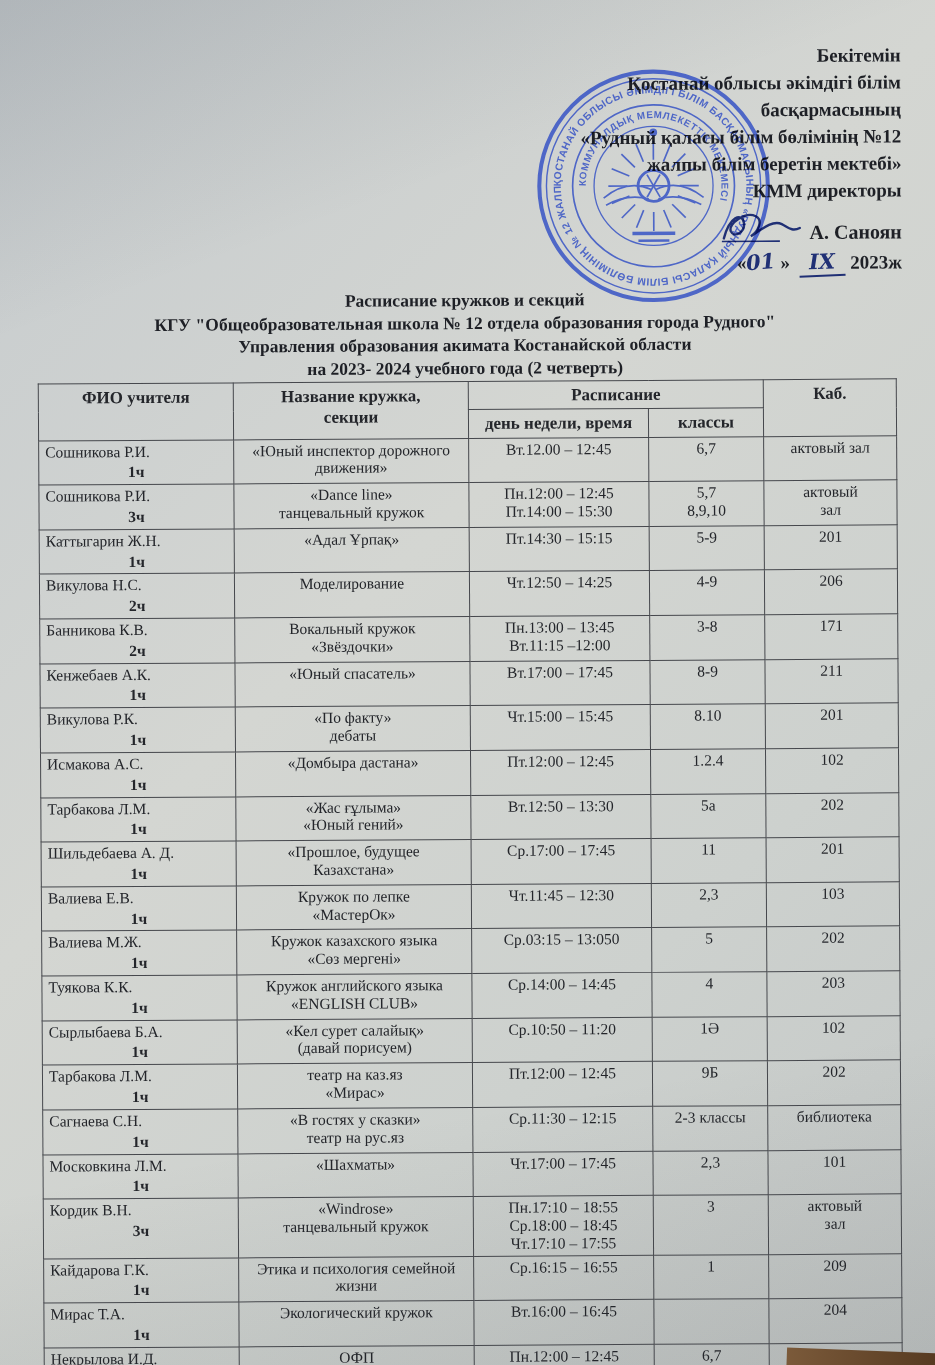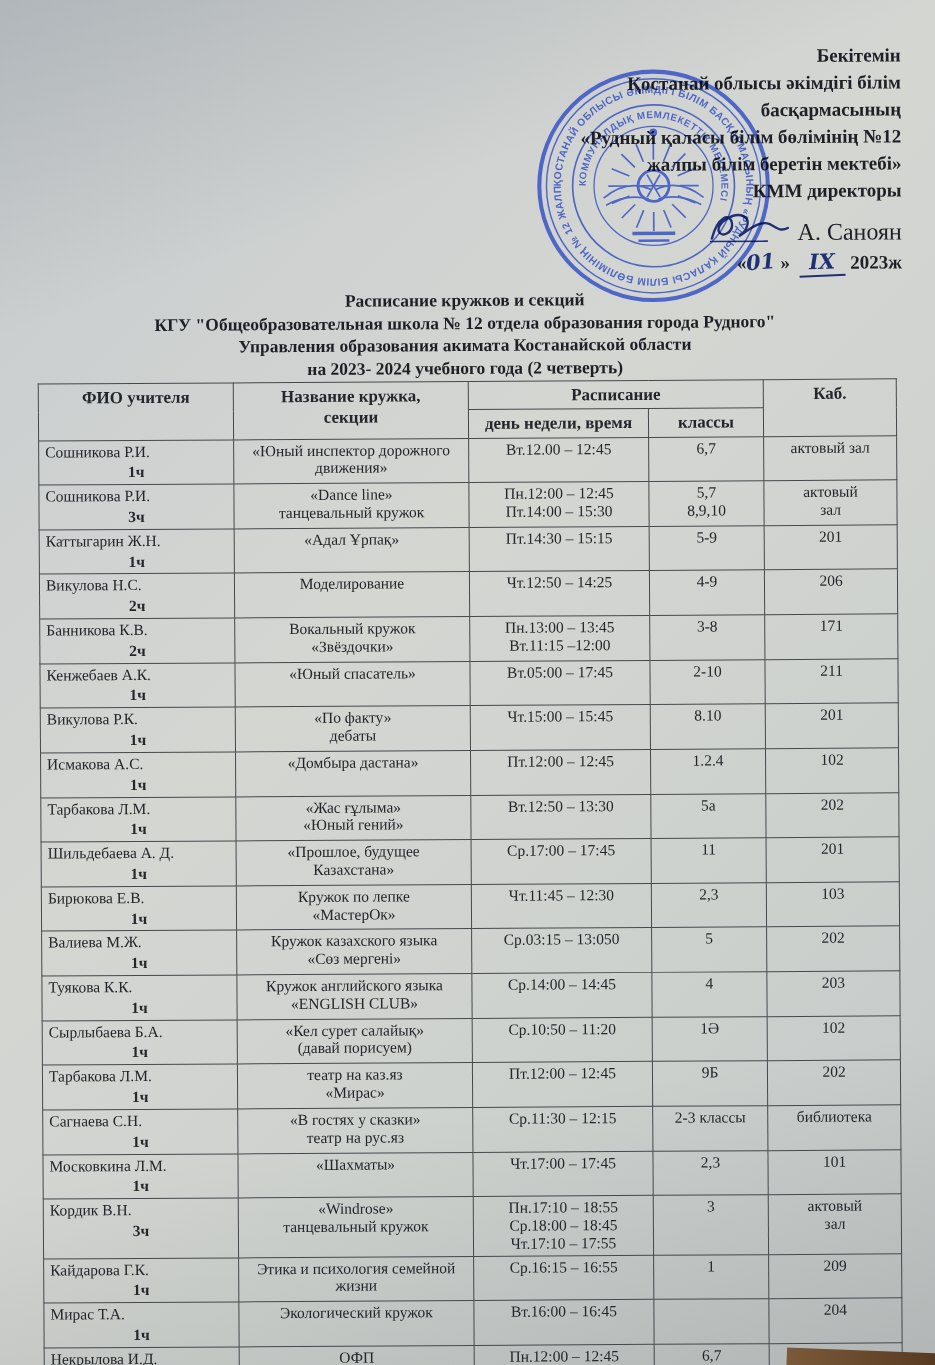--- a/index.html
+++ b/index.html
@@ -11,21 +11,21 @@
       linear-gradient(350deg, rgba(20,25,30,.10), rgba(0,0,0,0) 22%),
       linear-gradient(135deg,#c6cbce 0%,#d4d6d2 42%,#cdd1ce 70%,#c3c7c6 100%);
     color:#24262b;
   }
   .sheet{position:absolute;inset:0;transform:rotate(-0.35deg);transform-origin:50% 55%;}
 
   
   .approval{position:absolute;top:44px;right:30px;width:460px;text-align:right;
     font-weight:bold;font-size:19px;line-height:27px;color:#1e2026;}
   .sig-row{display:flex;justify-content:flex-end;align-items:flex-end;gap:6px;height:40px;margin-top:2px;}
-  .sig-name{font-weight:normal;font-size:24px;}
+  .sig-name{font-weight:bold;font-size:20px;}
   .date-row{margin-top:2px;font-weight:bold;font-size:19px;}
   .hand{font-family:"DejaVu Serif",serif;font-style:italic;font-weight:bold;color:#203075;
     display:inline-block;transform:rotate(-5deg);font-size:21px;}
   .hand-underline{border-bottom:2px solid #203075;padding:0 10px;transform:rotate(-2deg);}
 
   
   .stamp{position:absolute;top:68px;left:538px;width:238px;height:238px;
     opacity:.8;mix-blend-mode:multiply;pointer-events:none;}
 
   
@@ -259,24 +259,24 @@
 
   <tr>
     <td class="c-fio">
       <div class="fio-name">Кенжебаев А.К.</div>
       <div class="fio-hours">1ч</div>
     </td>
     <td class="c-club">
               <div>«Юный спасатель»</div>
             </td>
     <td class="c-time">
-              <div>Вт.05:00 – 17:45</div>
-            </td>
-    <td class="c-classes">
-              <div>2-10</div>
+              <div>Вт.17:00 – 17:45</div>
+            </td>
+    <td class="c-classes">
+              <div>8-9</div>
             </td>
     <td class="c-room">
               <div>211</div>
             </td>
   </tr>
 
   <tr>
     <td class="c-fio">
       <div class="fio-name">Викулова Р.К.</div>
       <div class="fio-hours">1ч</div>
@@ -350,21 +350,21 @@
     <td class="c-classes">
               <div>11</div>
             </td>
     <td class="c-room">
               <div>201</div>
             </td>
   </tr>
 
   <tr>
     <td class="c-fio">
-      <div class="fio-name">Бирюкова Е.В.</div>
+      <div class="fio-name">Валиева Е.В.</div>
       <div class="fio-hours">1ч</div>
     </td>
     <td class="c-club">
               <div>Кружок по лепке</div>
               <div>«МастерОк»</div>
             </td>
     <td class="c-time">
               <div>Чт.11:45 – 12:30</div>
             </td>
     <td class="c-classes">

